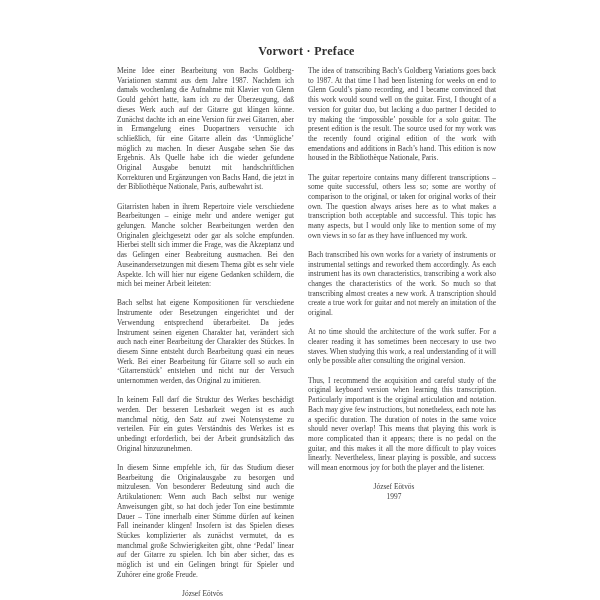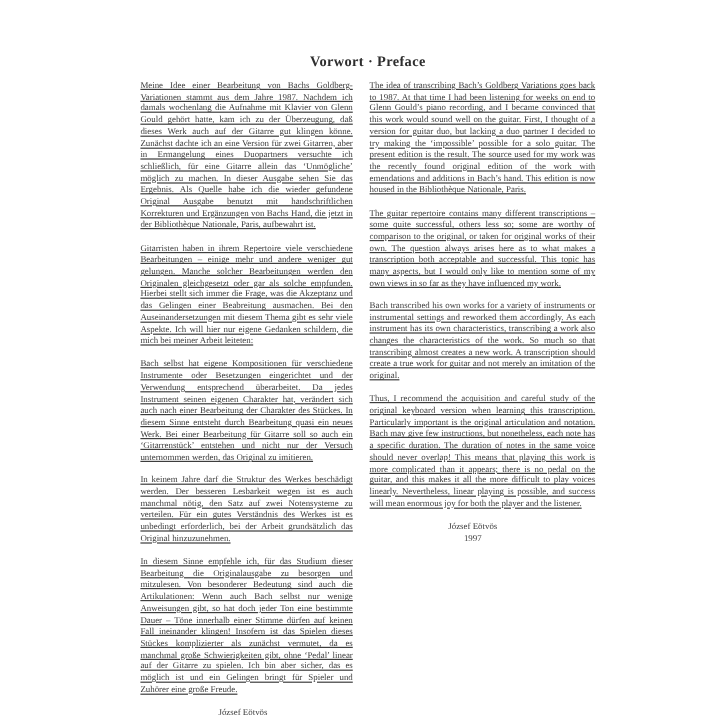--- a/index.html
+++ b/index.html
@@ -40,21 +40,20 @@
     text-align: justify;
     font-size: 7.4px;
     line-height: 9.7px;
     color: #3d3d3d;
   }
   .col.german { width: 177px; }
   .col.english { width: 188px; }
   .col p {
     margin: 0 0 9.5px 0;
     text-indent: 0;
-    text-decoration: underline;
   }
   .col p:last-of-type { margin-bottom: 0; }
   .signature {
     margin-top: 9.5px;
     text-align: center;
     line-height: 9.7px;
   }
   .signature.german-sig { padding-right: 6px; }
   .signature.english-sig { padding-right: 16px; }
 </style>
@@ -64,32 +63,33 @@
 <div class="page">
 
   <div class="title">Vorwort · Preface</div>
 
   <div class="columns">
 
     <div class="col german" lang="de">
       <p>Meine Idee einer Bearbeitung von Bachs Goldberg-Variationen stammt aus dem Jahre 1987. Nachdem ich damals wochenlang die Aufnahme mit Klavier von Glenn Gould gehört hatte, kam ich zu der Überzeugung, daß dieses Werk auch auf der Gitarre gut klingen könne. Zunächst dachte ich an eine Version für zwei Gitarren, aber in Ermangelung eines Duopartners versuchte ich schließlich, für eine Gitarre allein das ‘Unmögliche’ möglich zu machen. In dieser Ausgabe sehen Sie das Ergebnis. Als Quelle habe ich die wieder gefundene Original Ausgabe benutzt mit handschriftlichen Korrekturen und Ergänzungen von Bachs Hand, die jetzt in der Bibliothèque Nationale, Paris, aufbewahrt ist.</p>
       <p>Gitarristen haben in ihrem Repertoire viele verschiedene Bearbeitungen – einige mehr und andere weniger gut gelungen. Manche solcher Bearbeitungen werden den Originalen gleichgesetzt oder gar als solche empfunden. Hierbei stellt sich immer die Frage, was die Akzeptanz und das Gelingen einer Beabreitung ausmachen. Bei den Auseinandersetzungen mit diesem Thema gibt es sehr viele Aspekte. Ich will hier nur eigene Gedanken schildern, die mich bei meiner Arbeit leiteten:</p>
       <p>Bach selbst hat eigene Kompositionen für verschiedene Instrumente oder Besetzungen eingerichtet und der Verwendung entsprechend überarbeitet. Da jedes Instrument seinen eigenen Charakter hat, verändert sich auch nach einer Bearbeitung der Charakter des Stückes. In diesem Sinne entsteht durch Bearbeitung quasi ein neues Werk. Bei einer Bearbeitung für Gitarre soll so auch ein ‘Gitarrenstück’ entstehen und nicht nur der Versuch unternommen werden, das Original zu imitieren.</p>
-      <p>In keinem Jahre darf die Struktur des Werkes beschädigt werden. Der besseren Lesbarkeit wegen ist es auch manchmal nötig, den Satz auf zwei Notensysteme zu verteilen. Für ein gutes Verständnis des Werkes ist es unbedingt erforderlich, bei der Arbeit grundsätzlich das Original hinzuzunehmen.</p>
+      <p>In keinem Fall darf die Struktur des Werkes beschädigt werden. Der besseren Lesbarkeit wegen ist es auch manchmal nötig, den Satz auf zwei Notensysteme zu verteilen. Für ein gutes Verständnis des Werkes ist es unbedingt erforderlich, bei der Arbeit grundsätzlich das Original hinzuzunehmen.</p>
       <p>In diesem Sinne empfehle ich, für das Studium dieser Bearbeitung die Originalausgabe zu besorgen und mitzulesen. Von besonderer Bedeutung sind auch die Artikulationen: Wenn auch Bach selbst nur wenige Anweisungen gibt, so hat doch jeder Ton eine bestimmte Dauer – Töne innerhalb einer Stimme dürfen auf keinen Fall ineinander klingen! Insofern ist das Spielen dieses Stückes komplizierter als zunächst vermutet, da es manchmal große Schwierigkeiten gibt, ohne ‘Pedal’ linear auf der Gitarre zu spielen. Ich bin aber sicher, das es möglich ist und ein Gelingen bringt für Spieler und Zuhörer eine große Freude.</p>
       <div class="signature german-sig">
         <div>József Eötvös</div>
         <div>1997</div>
       </div>
     </div>
 
     <div class="col english" lang="en">
       <p>The idea of transcribing Bach’s Goldberg Variations goes back to 1987. At that time I had been listening for weeks on end to Glenn Gould’s piano recording, and I became convinced that this work would sound well on the guitar. First, I thought of a version for guitar duo, but lacking a duo partner I decided to try making the ‘impossible’ possible for a solo guitar. The present edition is the result. The source used for my work was the recently found original edition of the work with emendations and additions in Bach’s hand. This edition is now housed in the Bibliothèque Nationale, Paris.</p>
       <p>The guitar repertoire contains many different transcriptions – some quite successful, others less so; some are worthy of comparison to the original, or taken for original works of their own. The question always arises here as to what makes a transcription both acceptable and successful. This topic has many aspects, but I would only like to mention some of my own views in so far as they have influenced my work.</p>
       <p>Bach transcribed his own works for a variety of instruments or instrumental settings and reworked them accordingly. As each instrument has its own characteristics, transcribing a work also changes the characteristics of the work. So much so that transcribing almost creates a new work. A transcription should create a true work for guitar and not merely an imitation of the original.</p>
+      <p>At no time should the architecture of the work suffer. For a clearer reading it has sometimes been neccesary to use two staves. When studying this work, a real understanding of it will only be possible after consulting the original version.</p>
       <p>Thus, I recommend the acquisition and careful study of the original keyboard version when learning this transcription. Particularly important is the original articulation and notation. Bach may give few instructions, but nonetheless, each note has a specific duration. The duration of notes in the same voice should never overlap! This means that playing this work is more complicated than it appears; there is no pedal on the guitar, and this makes it all the more difficult to play voices linearly. Nevertheless, linear playing is possible, and success will mean enormous joy for both the player and the listener.</p>
       <div class="signature english-sig">
         <div>József Eötvös</div>
         <div>1997</div>
       </div>
     </div>
 
   </div>
 
 </div>

